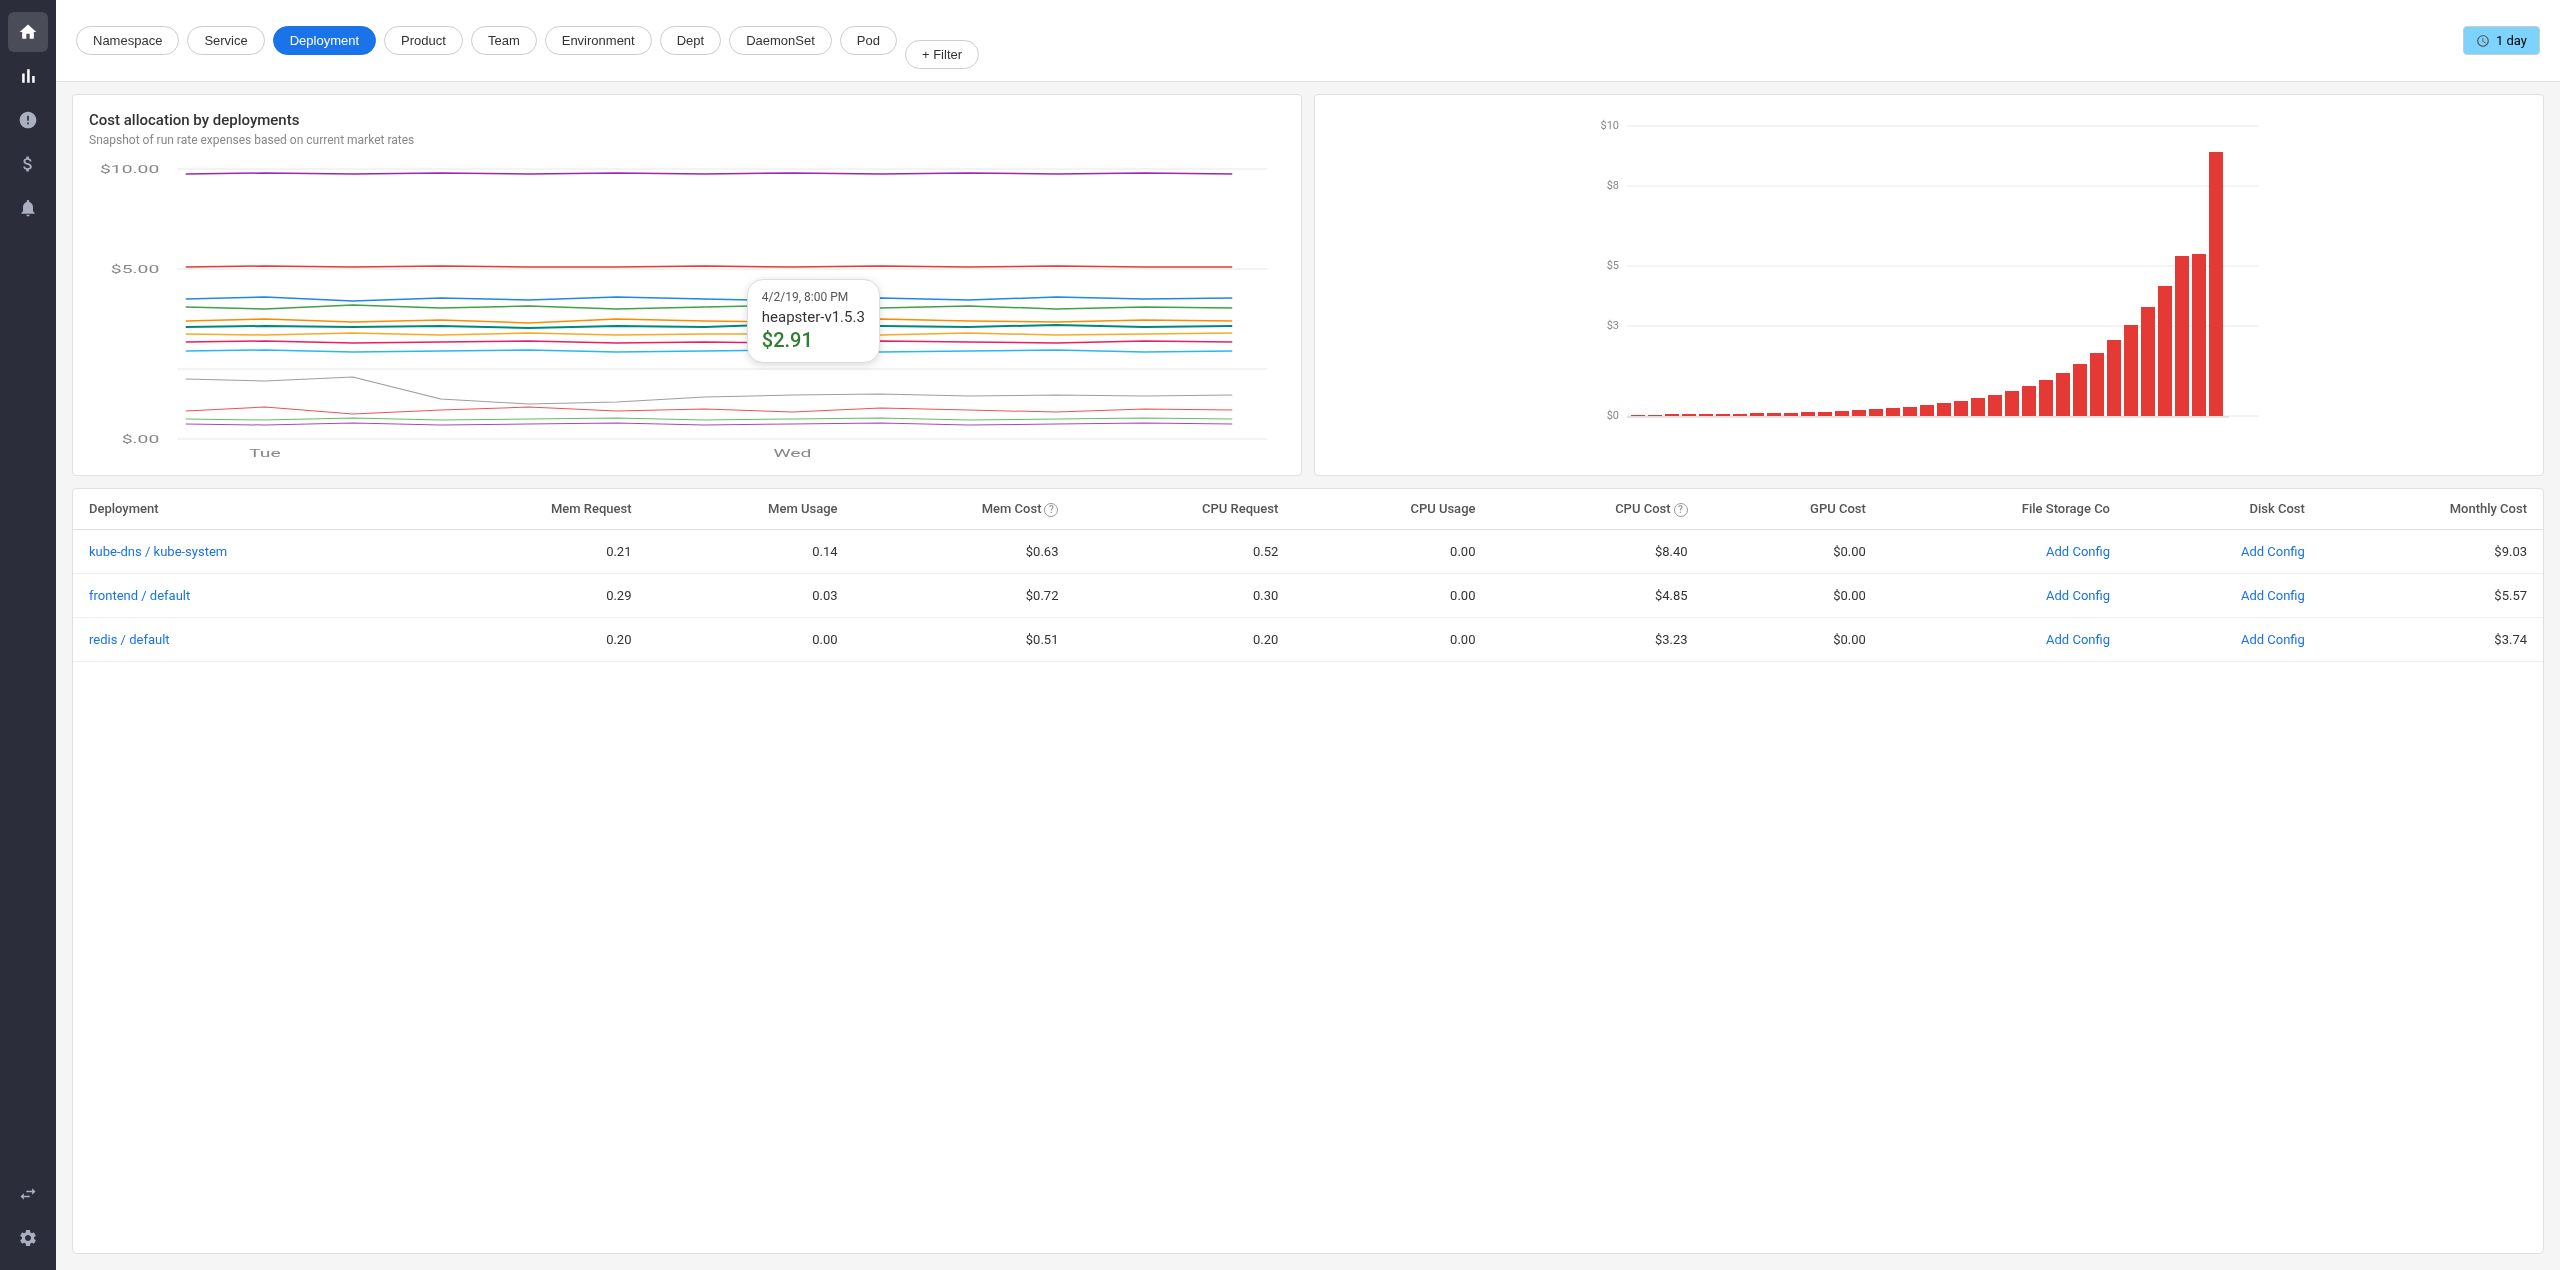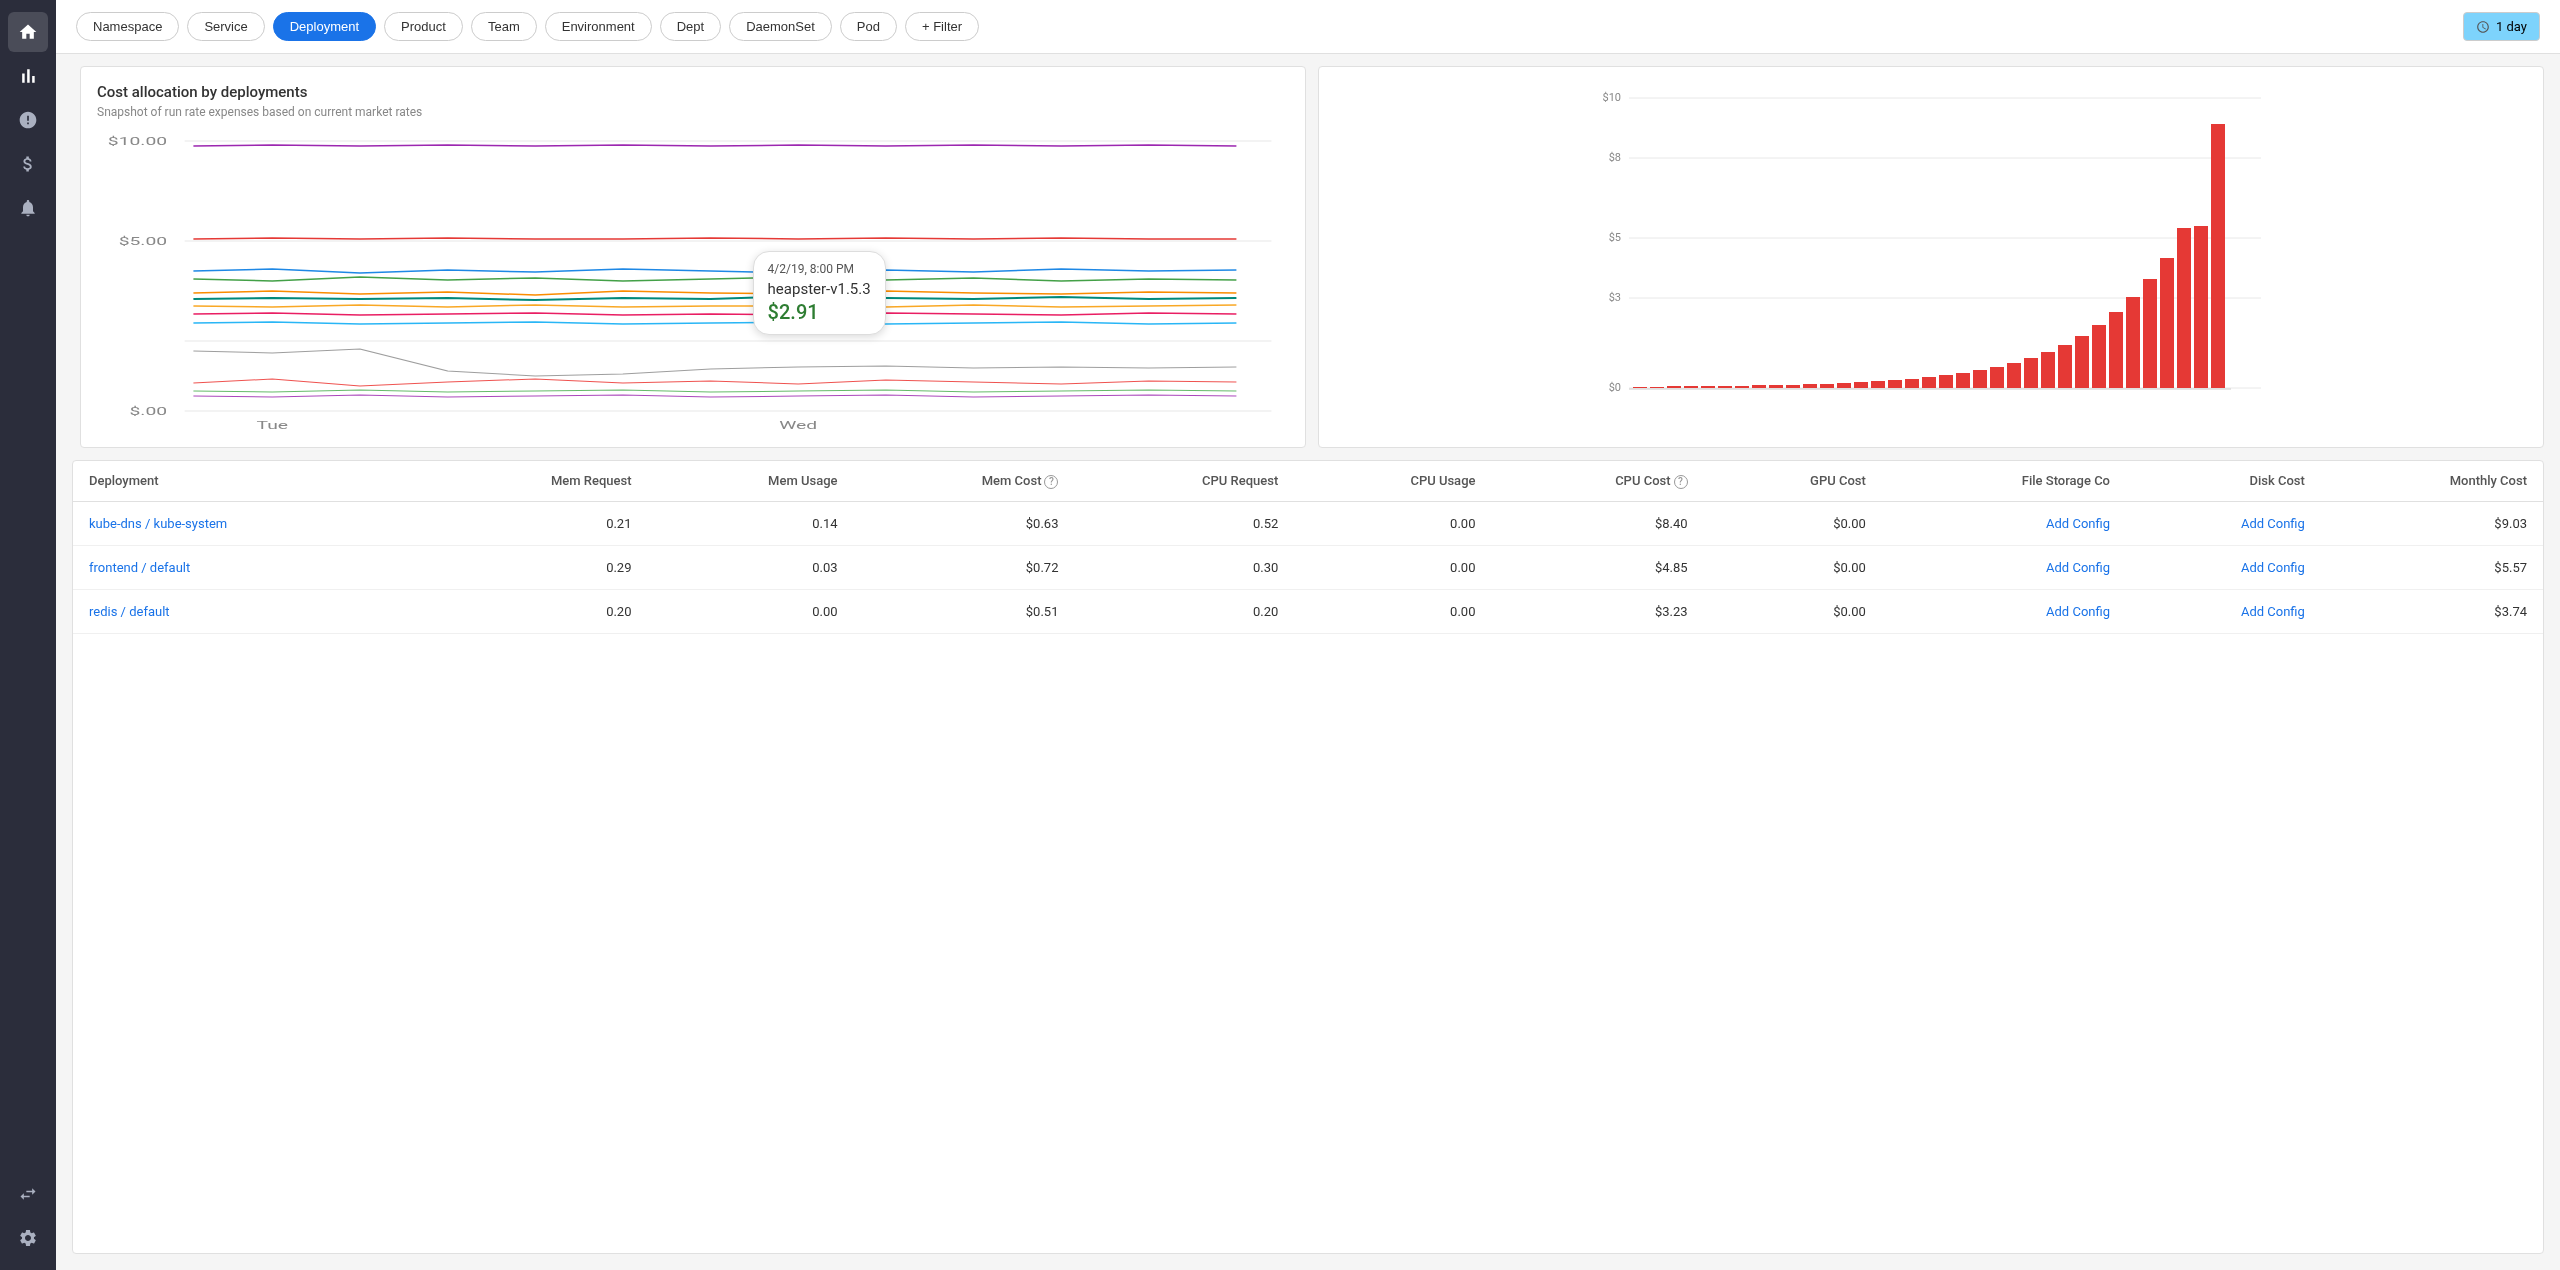--- a/index.html
+++ b/index.html
@@ -61,20 +61,21 @@
     }
     .filter-chip.active {
       background: #1a73e8;
       color: #fff;
       border-color: #1a73e8;
     }
     .filter-chip.add {
       display: flex;
       align-items: center;
       gap: 4px;
+      margin-top: 28px;
     }
     .filter-spacer { flex: 1; }
     .time-selector {
       display: flex;
       align-items: center;
       gap: 6px;
       border: 1px solid #ccc;
       border-radius: 4px;
       padding: 6px 12px;
       font-size: 13px;
@@ -90,21 +91,21 @@
       flex-shrink: 0;
     }
 
     .chart-card {
       background: #fff;
       border-radius: 4px;
       border: 1px solid #e0e0e0;
       padding: 16px;
       position: relative;
     }
-    .chart-card.line-chart { flex: 1; margin-left: 8px; }
+    .chart-card.line-chart { flex: 1; }
     .chart-card.bar-chart { flex: 1; }
 
     .chart-title {
       font-size: 15px;
       color: #333;
       font-weight: 500;
       margin-bottom: 4px;
     }
     .chart-subtitle {
       font-size: 12px;

